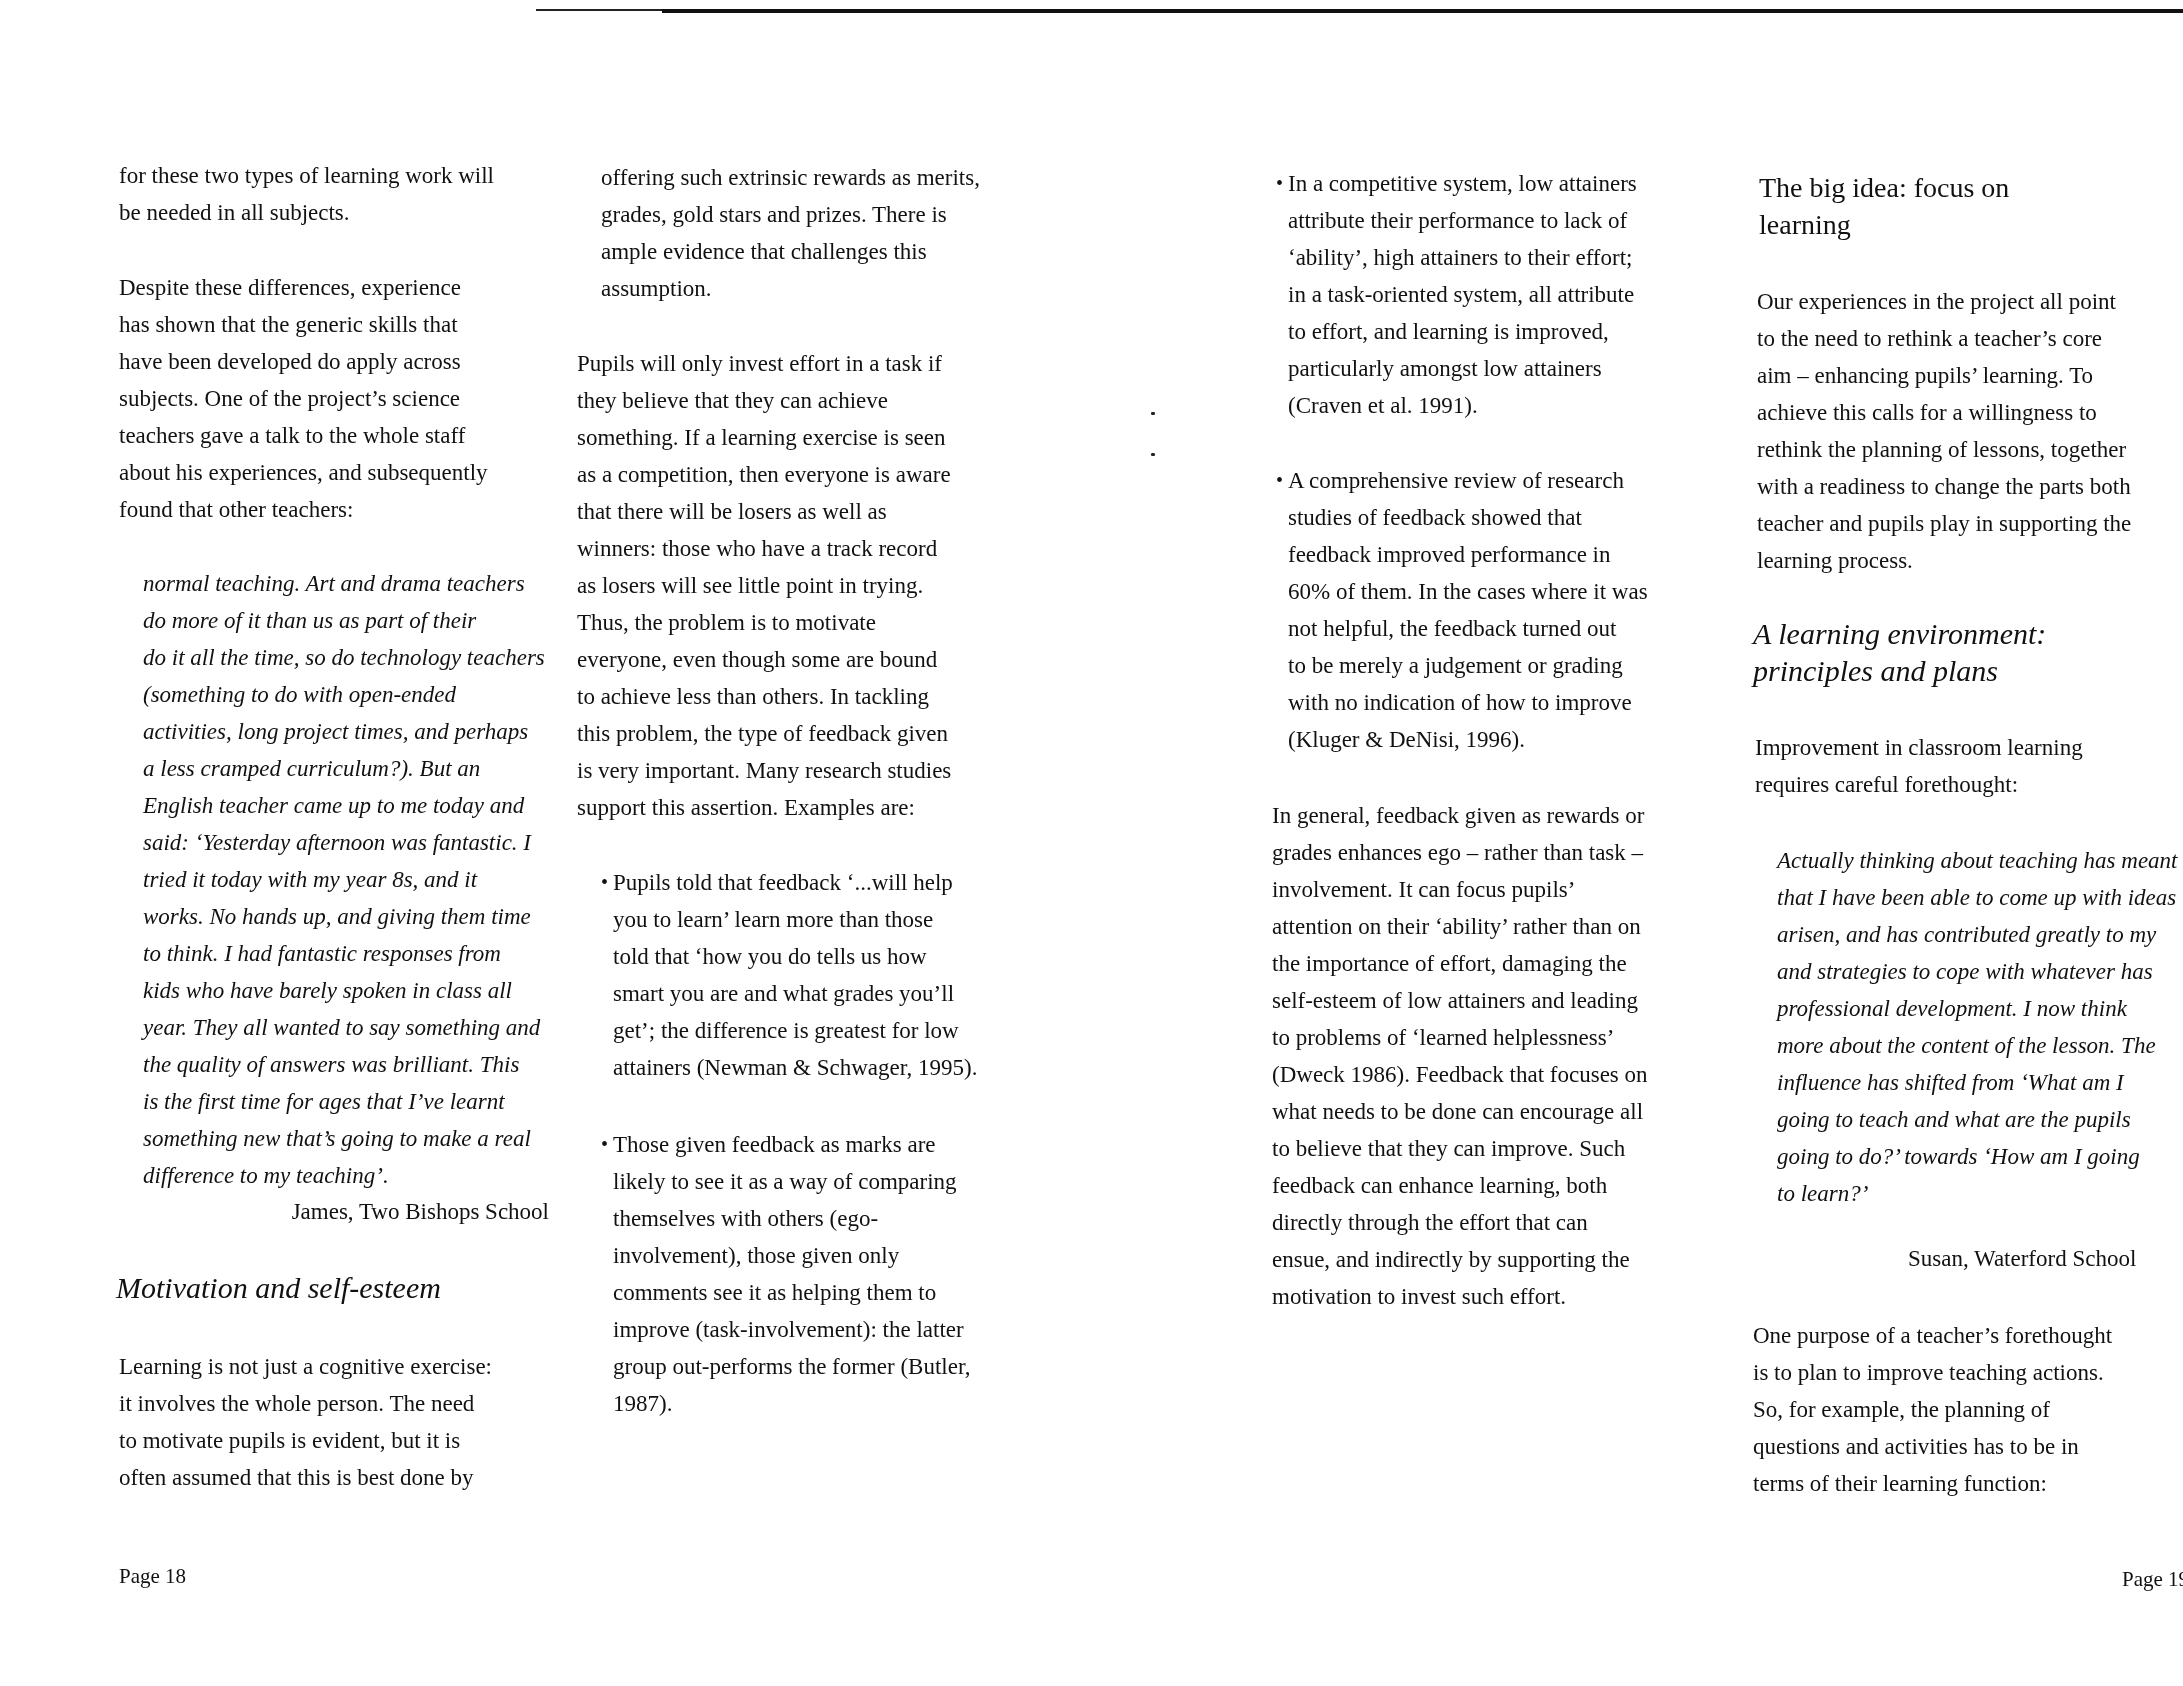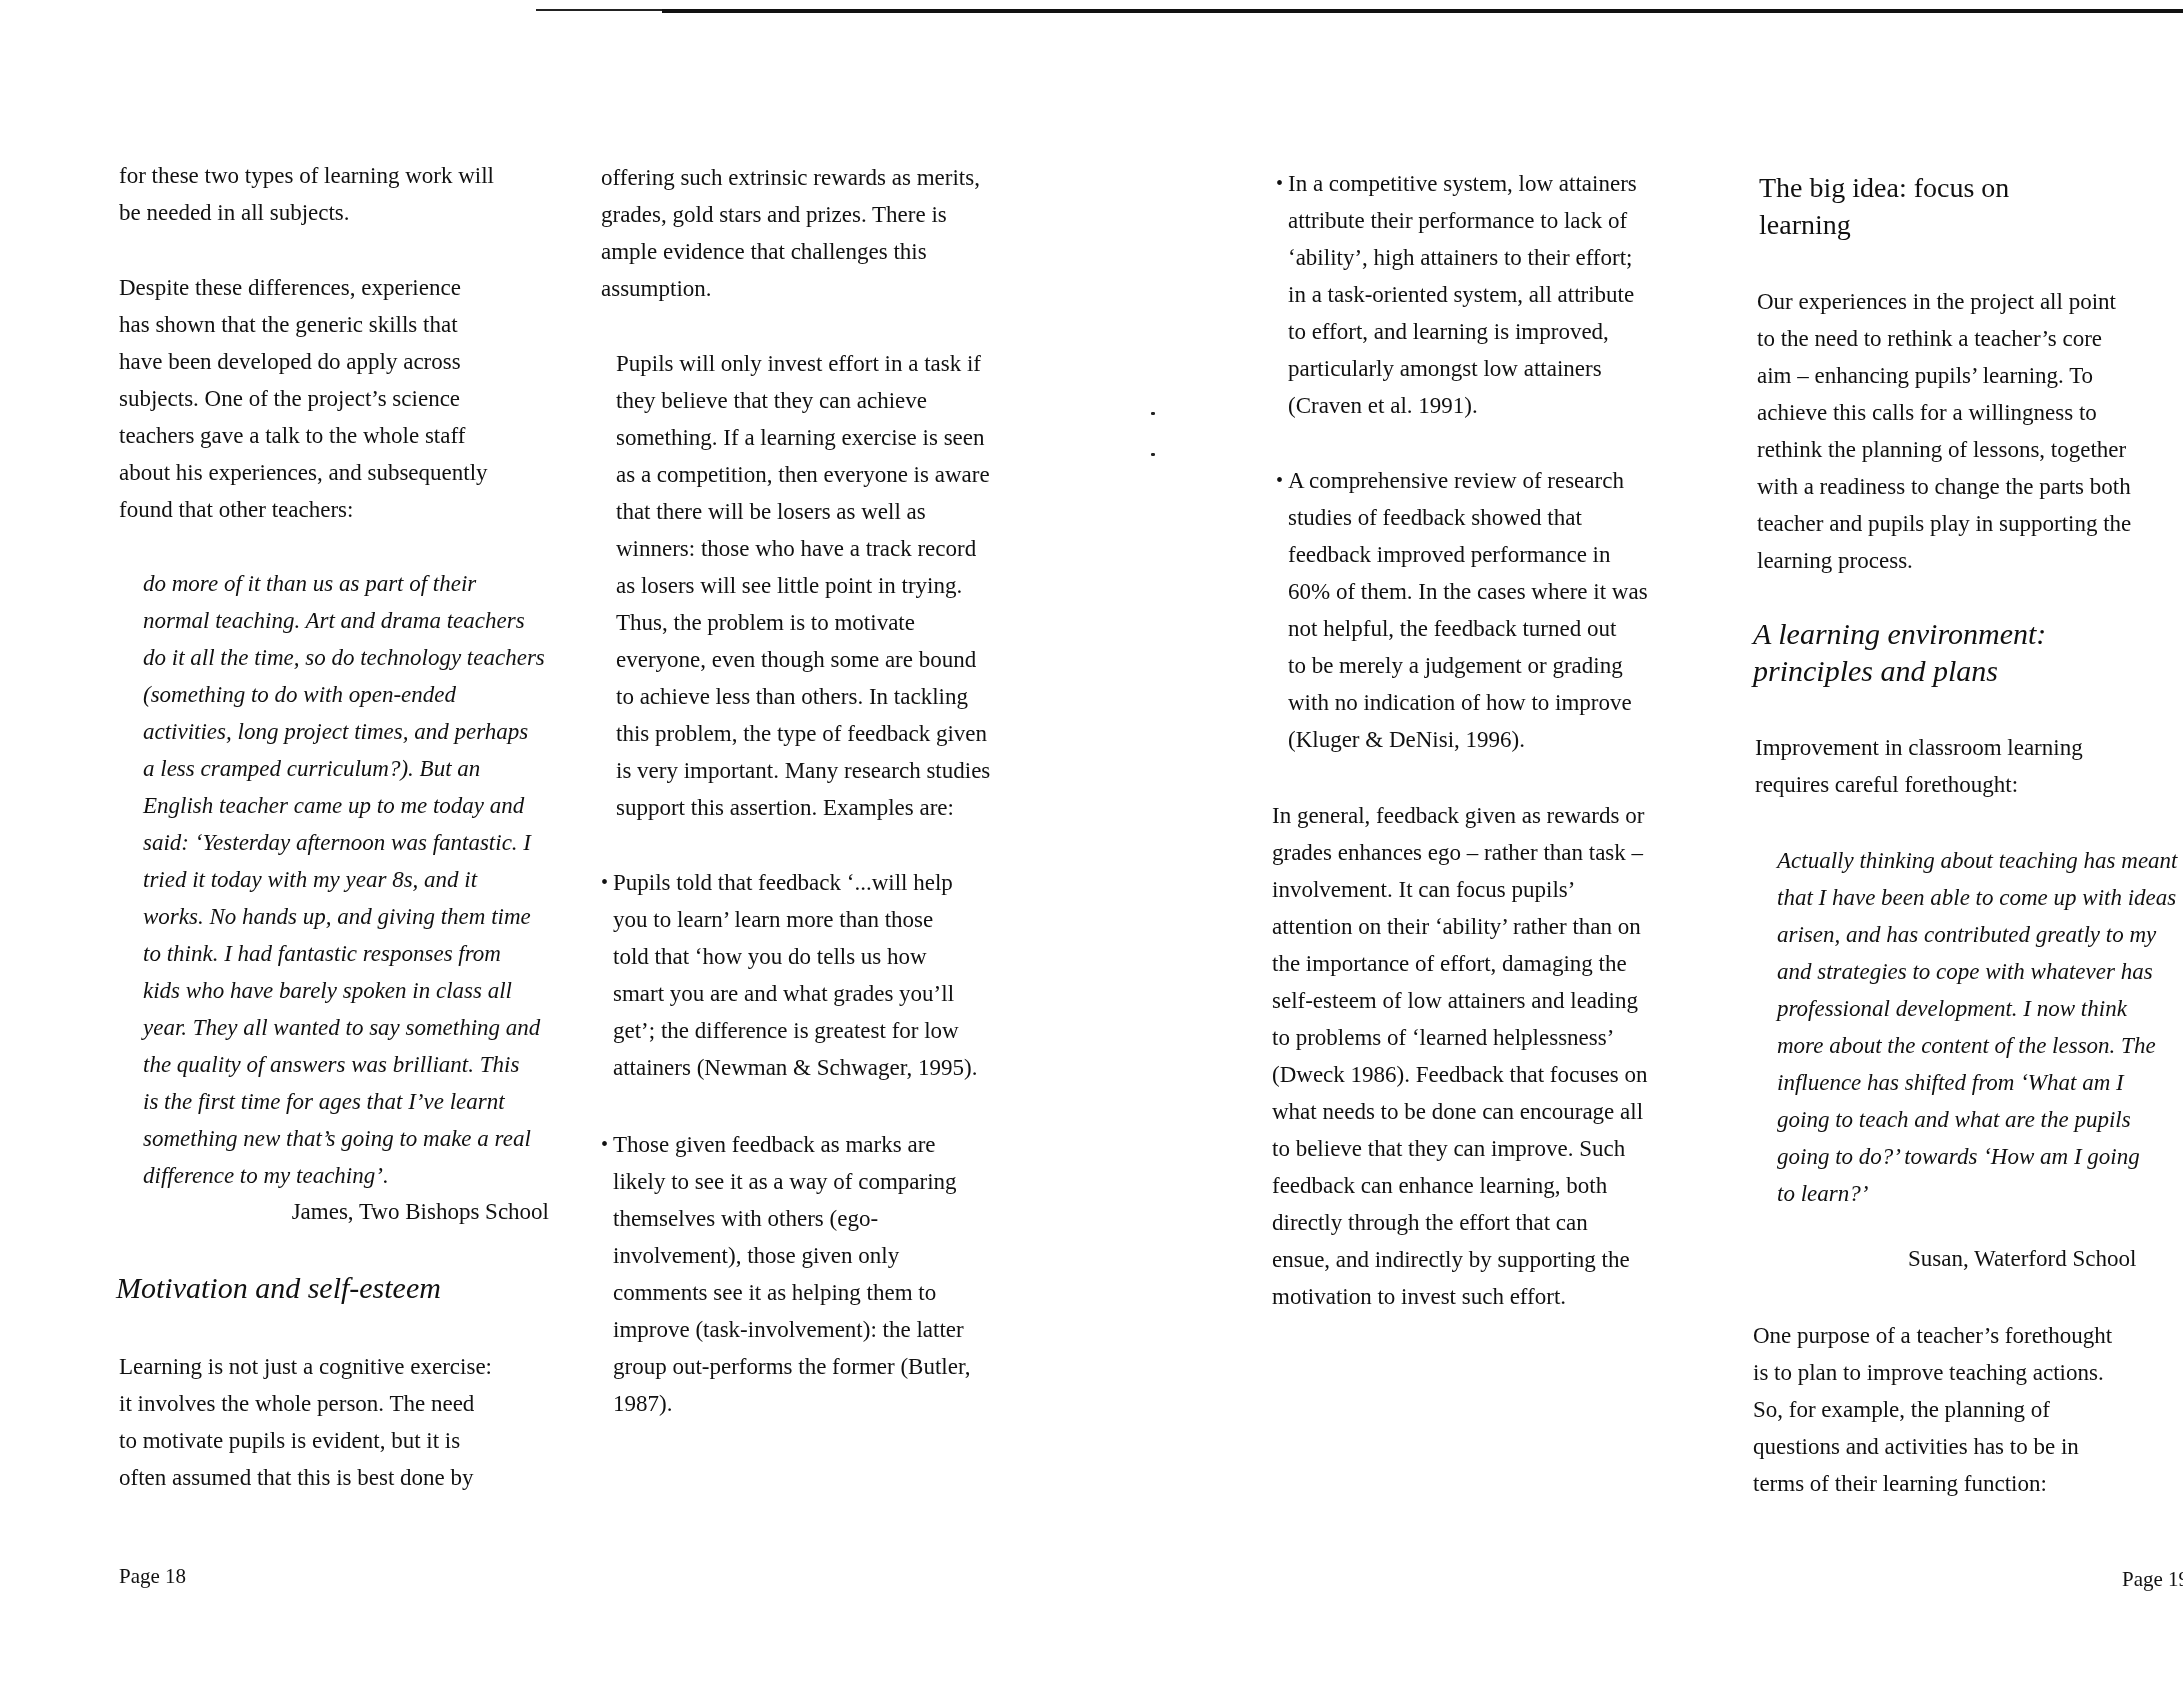--- a/index.html
+++ b/index.html
@@ -40,22 +40,22 @@
     <span class="ln">Despite these differences, experience</span>
     <span class="ln">has shown that the generic skills that</span>
     <span class="ln">have been developed do apply across</span>
     <span class="ln">subjects. One of the project’s science</span>
     <span class="ln">teachers gave a talk to the whole staff</span>
     <span class="ln">about his experiences, and subsequently</span>
     <span class="ln">found that other teachers:</span>
   </div>
 
   <div class="block italic" style="left:143px;top:565px;">
+    <span class="ln">normal teaching. Art and drama teachers</span>
     <span class="ln">do more of it than us as part of their</span>
-    <span class="ln">normal teaching. Art and drama teachers</span>
     <span class="ln">do it all the time, so do technology teachers</span>
     <span class="ln">(something to do with open-ended</span>
     <span class="ln">activities, long project times, and perhaps</span>
     <span class="ln">a less cramped curriculum?). But an</span>
     <span class="ln">English teacher came up to me today and</span>
     <span class="ln">said: ‘Yesterday afternoon was fantastic. I</span>
     <span class="ln">tried it today with my year 8s, and it</span>
     <span class="ln">works. No hands up, and giving them time</span>
     <span class="ln">to think. I had fantastic responses from</span>
     <span class="ln">kids who have barely spoken in class all</span>
@@ -79,21 +79,21 @@
 
   <div class="folio" style="left:119px;top:1564px;">Page 18</div>
 
   <div class="block" style="left:601px;top:159px;">
     <span class="ln">offering such extrinsic rewards as merits,</span>
     <span class="ln">grades, gold stars and prizes. There is</span>
     <span class="ln">ample evidence that challenges this</span>
     <span class="ln">assumption.</span>
   </div>
 
-  <div class="block" style="left:616px;top:345px;">
+  <div class="block" style="left:577px;top:345px;">
     <span class="ln">Pupils will only invest effort in a task if</span>
     <span class="ln">they believe that they can achieve</span>
     <span class="ln">something. If a learning exercise is seen</span>
     <span class="ln">as a competition, then everyone is aware</span>
     <span class="ln">that there will be losers as well as</span>
     <span class="ln">winners: those who have a track record</span>
     <span class="ln">as losers will see little point in trying.</span>
     <span class="ln">Thus, the problem is to motivate</span>
     <span class="ln">everyone, even though some are bound</span>
     <span class="ln">to achieve less than others. In tackling</span>

